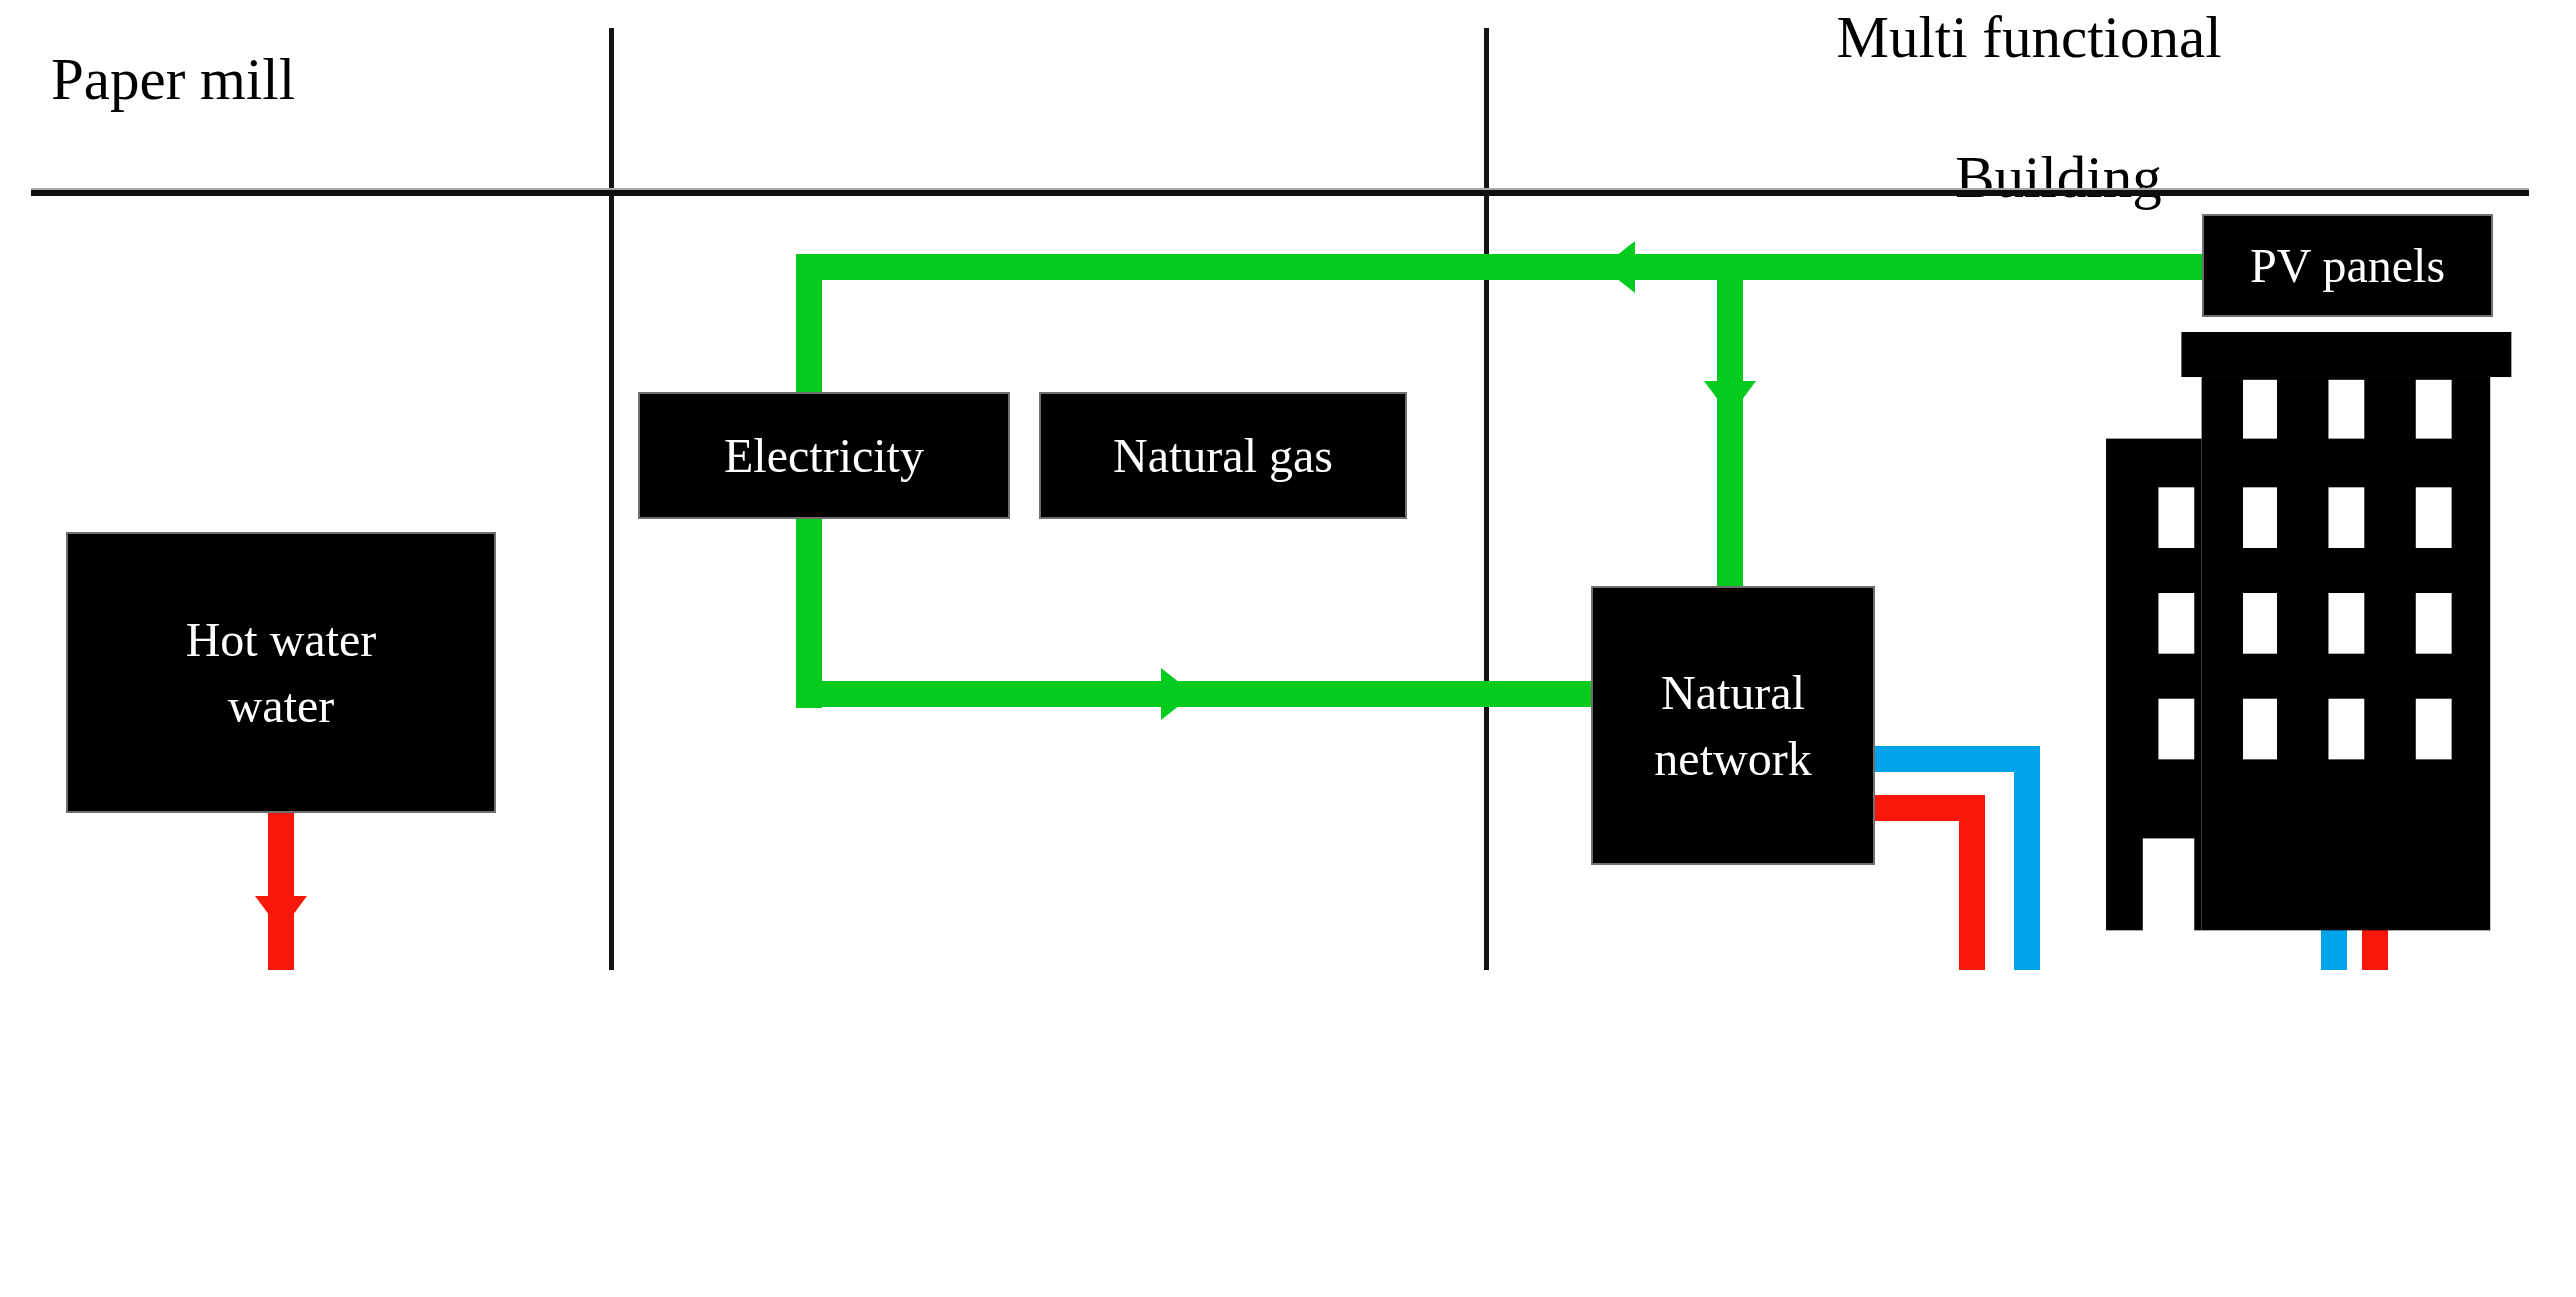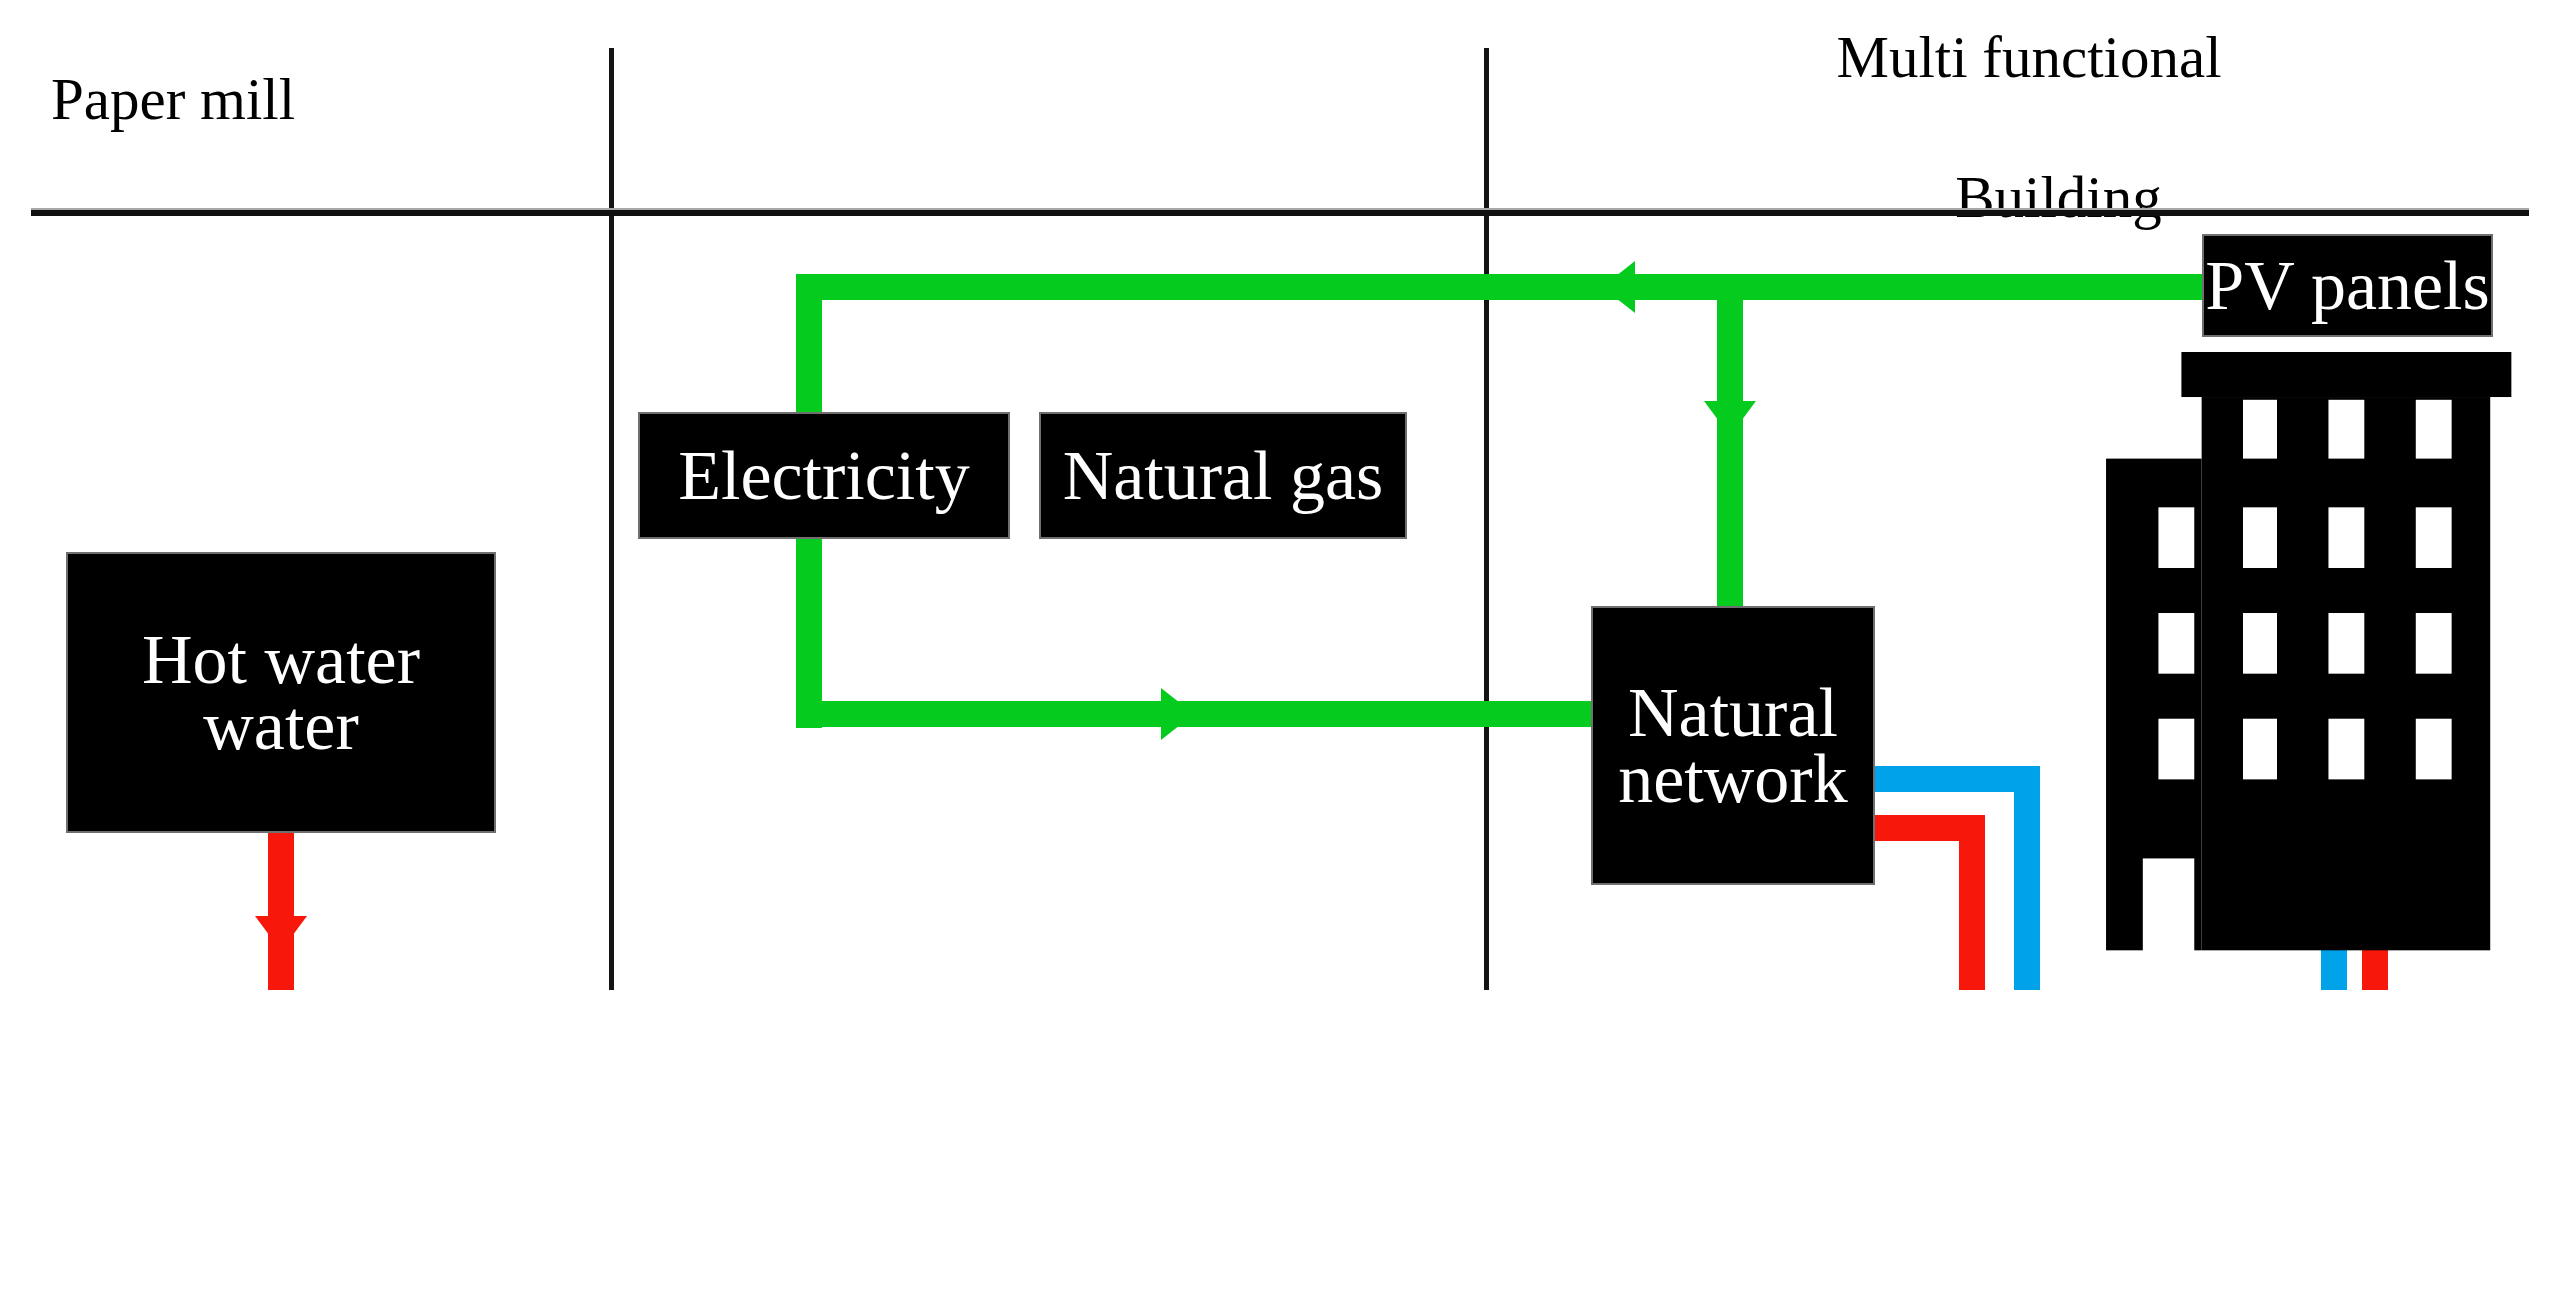--- a/index.html
+++ b/index.html
@@ -1,21 +1,21 @@
 <!DOCTYPE html>
 <html style="--green: #05cb1f; --red: #f7170b; --blue: #00a3e9; --node-fill: #000000; --node-border: #6f6f6f; --node-text: #ffffff; --line: #141414;font-size:14.7px"><head>
 <meta charset="utf-8">
 <style>
   :root{
     --green:#05cb1f; --red:#f7170b; --blue:#00a3e9;
     --node-fill:#000; --node-border:#6f6f6f; --node-text:#fff; --line:#141414;
   }
   html,body{margin:0;padding:0;background:#fff;}
   #canvas{position:relative;width:2576px;height:970px;background:#fff;overflow:hidden;
-          font-family:"Liberation Serif","DejaVu Serif",serif;margin-top:20px;}
+          font-family:"Liberation Serif","DejaVu Serif",serif;}
   .abs{position:absolute;}
   .title{color:#000;font-size:59px;line-height:70px;white-space:pre;}
   .divider-v{position:absolute;width:4.6px;background:var(--line);z-index:1;}
   .rule-h{position:absolute;height:5.5px;background:#0f0f0f;border-top:2.8px solid #a8a8a8;z-index:1;}
   .pipe{position:absolute;}
   .pipe.green{background:var(--green);z-index:2;}
   .pipe.blue{background:var(--blue);z-index:3;}
   .pipe.red{background:var(--red);z-index:4;}
   .gap-white{position:absolute;background:#fff;z-index:3;}
   .arrow{position:absolute;width:0;height:0;}
@@ -29,21 +29,21 @@
   .arrow.green.left{border-left-color:transparent;border-right-color:var(--green);border-top-color:transparent;border-bottom-color:transparent;}
   .arrow.green.right{border-right-color:transparent;border-left-color:var(--green);border-top-color:transparent;border-bottom-color:transparent;}
   .arrow.green.down{border-left-color:transparent;border-right-color:transparent;border-top-color:var(--green);}
   .arrow.red.right{border-left-color:var(--red);border-top-color:transparent;border-bottom-color:transparent;border-right-color:transparent;}
   .arrow.red.down{border-top-color:var(--red);border-left-color:transparent;border-right-color:transparent;}
   .arrow.blue.left{border-right-color:var(--blue);border-top-color:transparent;border-bottom-color:transparent;border-left-color:transparent;}
   .arrow.blue.down{border-top-color:var(--blue);border-left-color:transparent;border-right-color:transparent;}
   .arrow.blue.down.big{border-left-width:31px;border-right-width:31px;border-top-width:46px;}
   .node{position:absolute;background:var(--node-fill);border:2.8px solid var(--node-border);
         color:var(--node-text);display:flex;flex-direction:column;align-items:center;justify-content:center;
-        font-size:70px;line-height:66px;z-index:5;box-sizing:border-box;text-align:center;}
+        font-size:48px;line-height:66px;z-index:5;box-sizing:border-box;text-align:center;}
   .icon{position:absolute;z-index:6;}
 </style>
 </head>
 <body>
 
 <div id="canvas">
 
   <div class="divider-v" style="left:609px;top:28px;height:1243px;"></div>
   <div class="divider-v" style="left:1484px;top:28px;height:1243px;"></div>
   <div class="rule-h" style="left:31px;top:188px;width:2498px;"></div>

